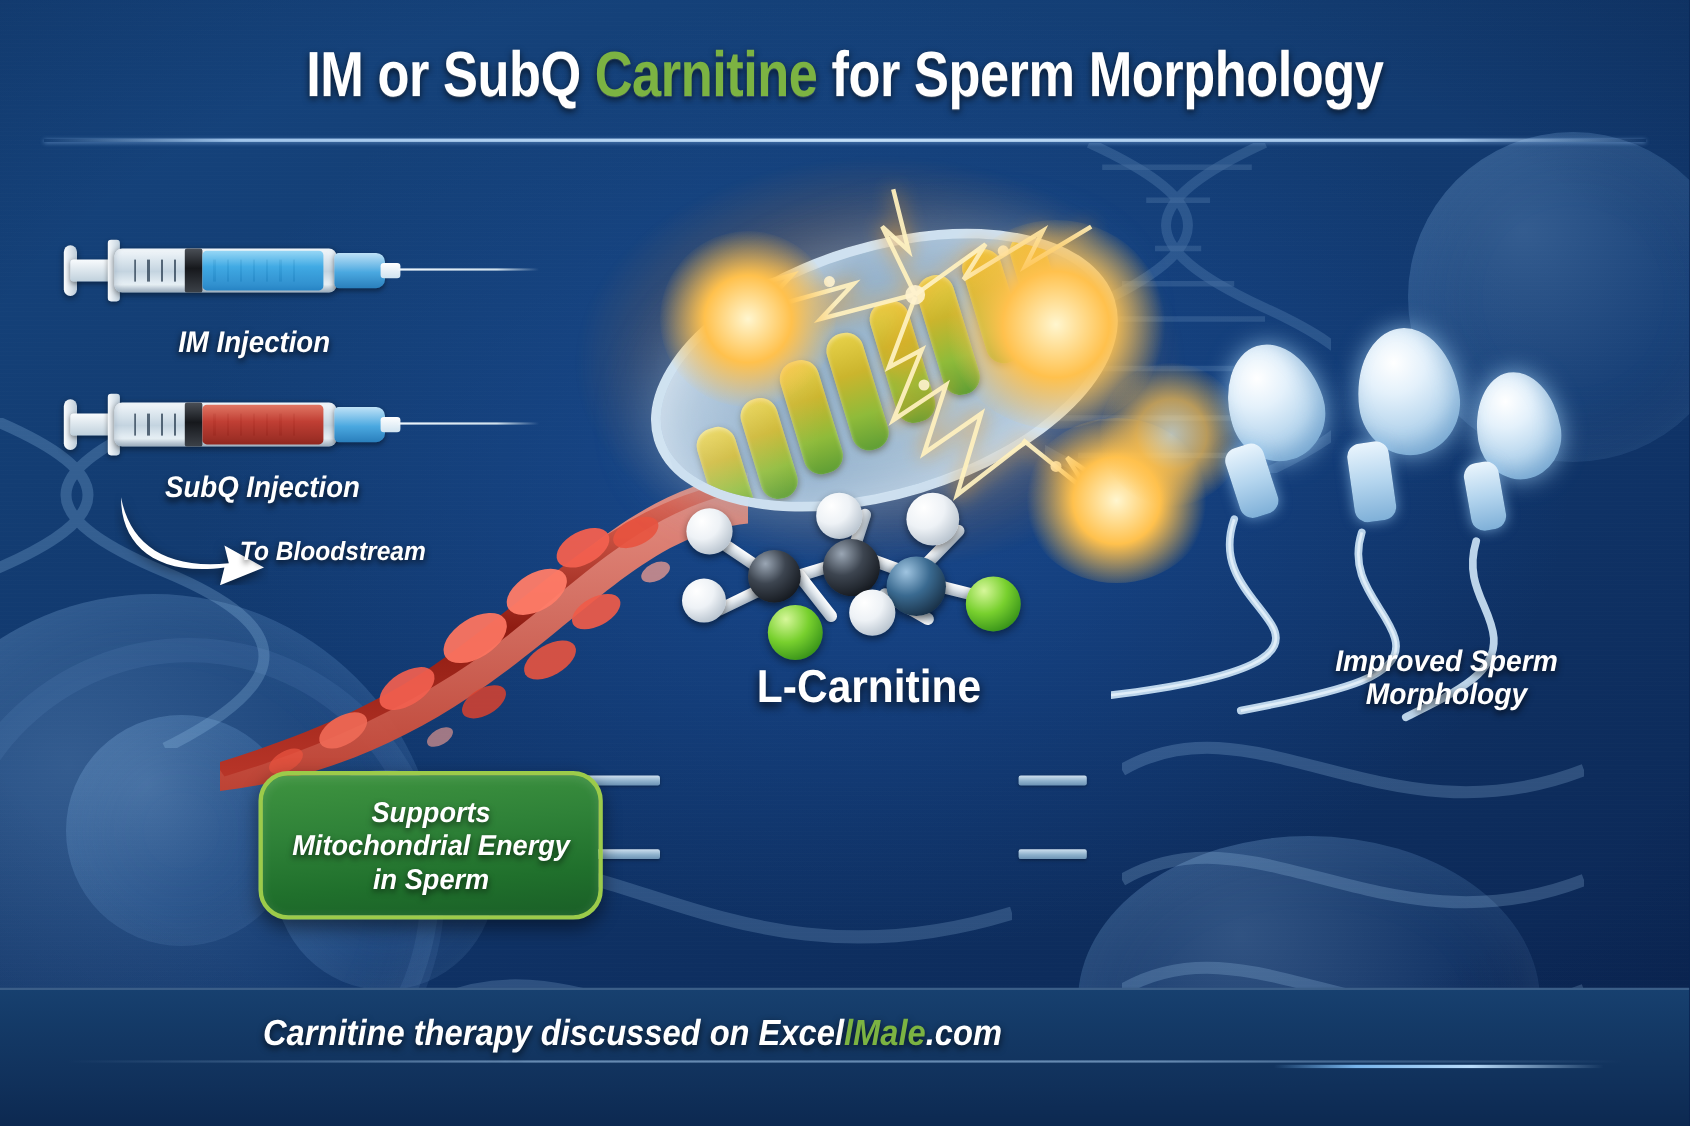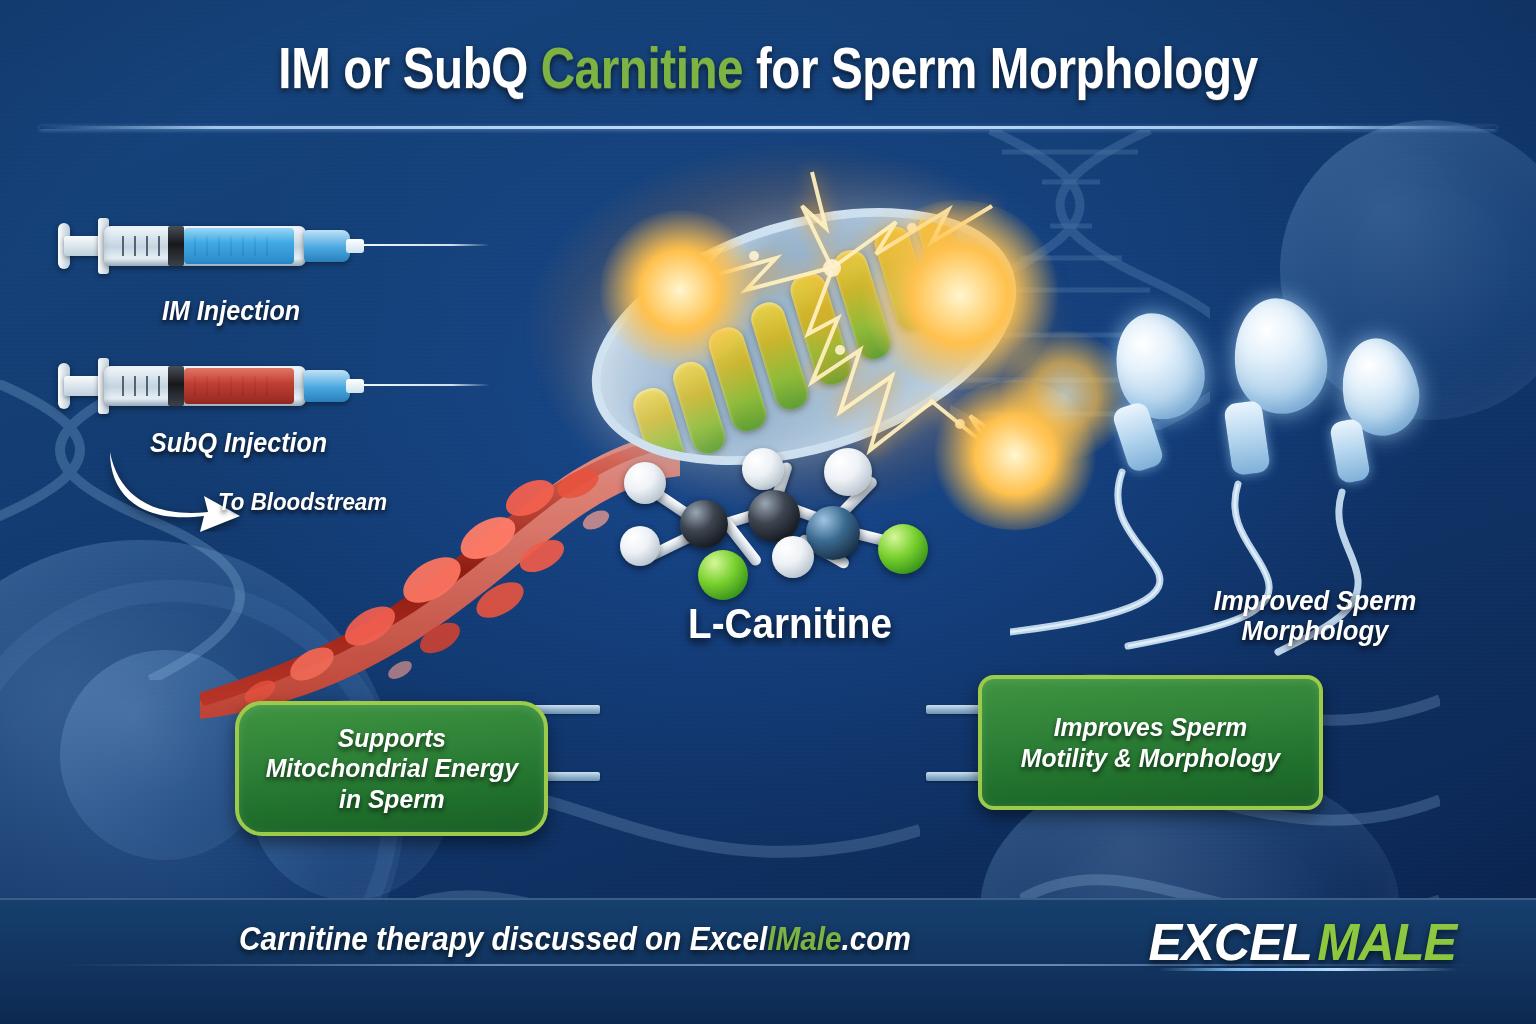--- a/index.html
+++ b/index.html
@@ -353,29 +353,22 @@
     <div class="connbar" style="left:528px;top:705px;width:72px;"></div>
     <div class="connbar" style="left:528px;top:772px;width:72px;"></div>
     <div class="connbar" style="left:926px;top:705px;width:62px;"></div>
     <div class="connbar" style="left:926px;top:772px;width:62px;"></div>
 
     <div class="benefit" style="left:235px;top:701px;width:305px;height:127px;border-radius:27px;">
       <span>Supports
 Mitochondrial Energy
 in Sperm</span>
     </div>
-    <div class="benefit" style="left:978px;top:675px;width:337px;height:127px;">
-      <span>Improves Sperm
-Motility &amp; Morphology</span>
-    </div>
   </div>
 
   <div id="footerband"></div>
   <div id="footerline"></div>
   <div id="foottext">
     <span>Carnitine therapy discussed on Excel</span><span class="grn">lMale</span><span>.com</span>
   </div>
-  <div id="logo">
-    <span class="lt ex">EXCEL</span><span class="lt ma">MALE</span>
-  </div>
   <div id="logobar"></div>
 
 </div>
 
 </body></html>

